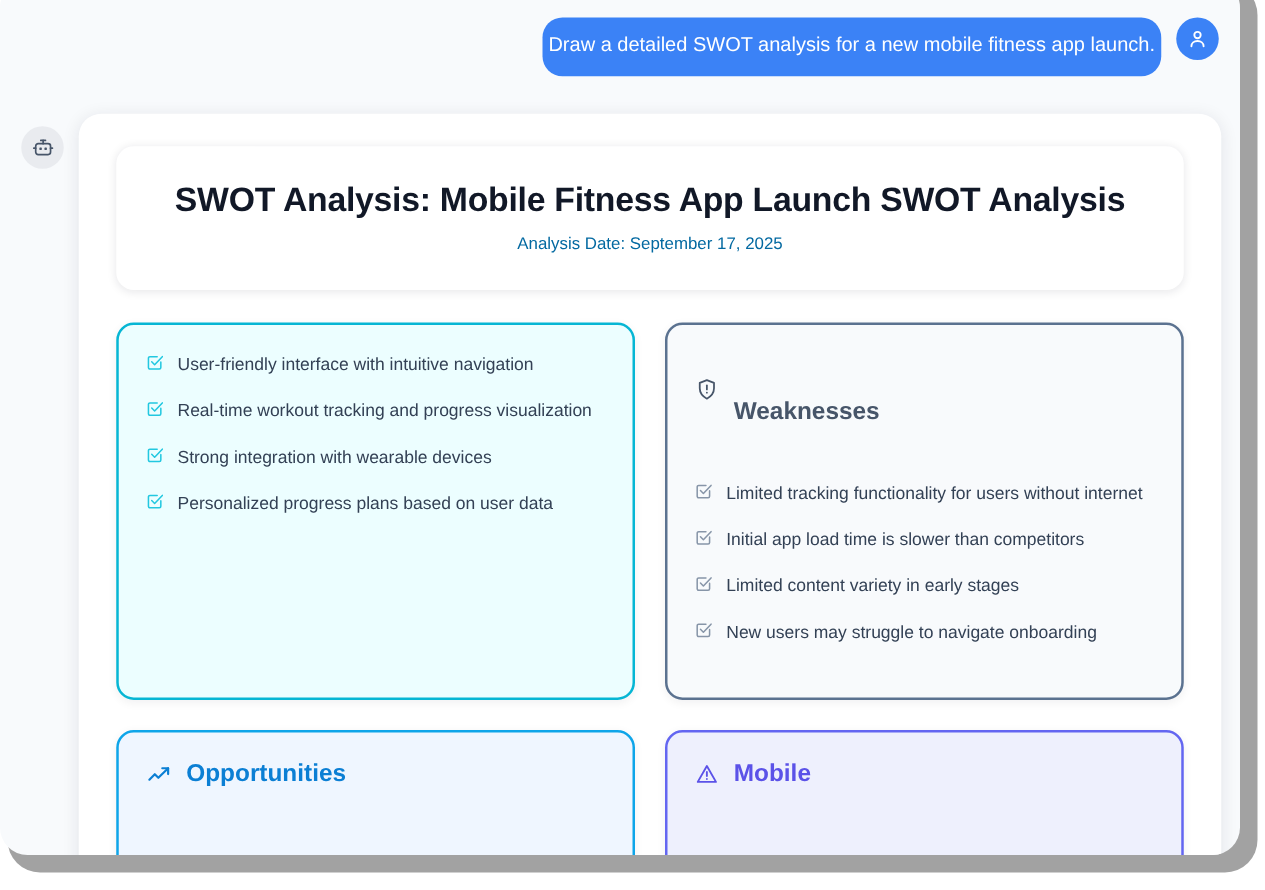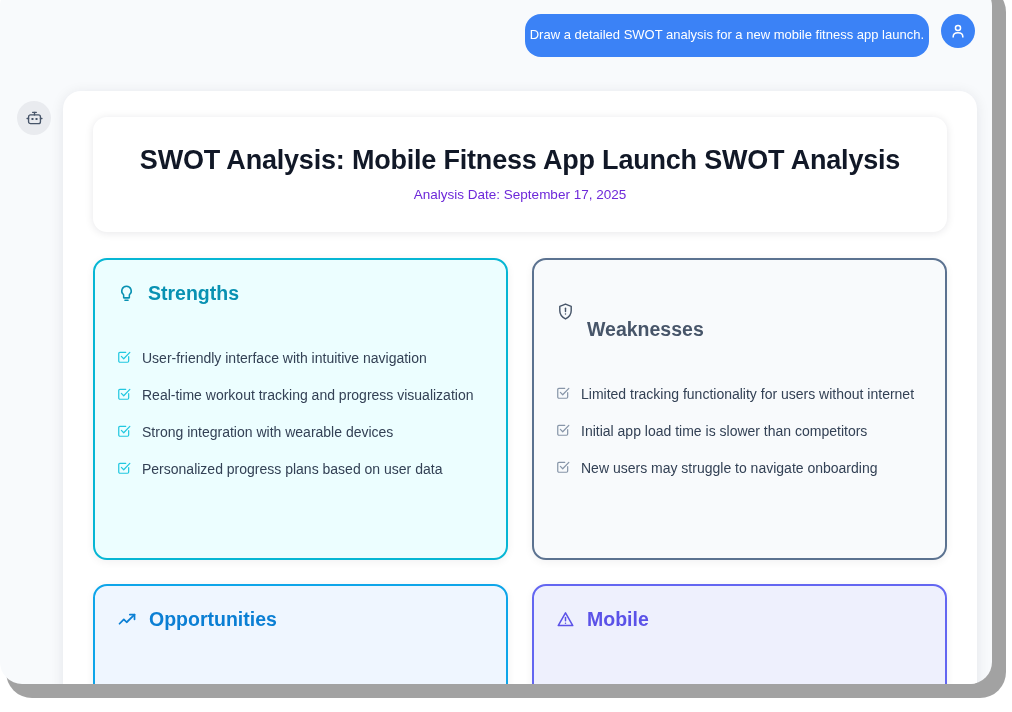--- a/index.html
+++ b/index.html
@@ -52,21 +52,21 @@
     display: flex; align-items: center; justify-content: center;
     flex: 0 0 auto;
   }
   #user-avatar { background: #3b82f6; }
 
   #user-bubble {
     background: #3b82f6;
     color: #ffffff;
     border-radius: 16px;
     padding: 13px 5px;
-    font-size: 13px;
+    font-size: 16px;
     line-height: 1.3;
     max-width: 520px;
     white-space: nowrap;
   }
 
   
   #assistant-row {
     position: absolute;
     left: 17px; top: 107px;
     width: 960px;
@@ -101,21 +101,21 @@
   }
   #report-title {
     font-size: 27px;
     font-weight: bold;
     color: #111827;
     letter-spacing: -0.2px;
   }
   #report-subtitle {
     margin-top: 11px;
     font-size: 13.5px;
-    color: #6d28d9;
+    color: #0369a1;
   }
 
   
   #swot-grid {
     display: grid;
     grid-template-columns: 1fr 1fr;
     gap: 24px;
   }
 
   .swot-card {
@@ -194,30 +194,20 @@
     <div id="assistant-card">
 
       <div id="title-panel">
         <div id="report-title">SWOT Analysis: Mobile Fitness App Launch SWOT Analysis</div>
         <div id="report-subtitle">Analysis Date: September 17, 2025</div>
       </div>
 
       <div id="swot-grid">
 
         <div class="swot-card c-strengths">
-          <div class="card-head">
-            <span class="ico">
-              <svg width="19" height="19" viewBox="0 0 24 24" fill="none" stroke="#0891b2" stroke-width="1.9" stroke-linecap="round" stroke-linejoin="round">
-                <path d="M9 17.5h6"></path>
-                <path d="M10 20.5h4"></path>
-                <path d="M12 2.8a6 6 0 0 0-3.6 10.8v3.9h7.2v-3.9A6 6 0 0 0 12 2.8z"></path>
-              </svg>
-            </span>
-            <span class="card-title">Strengths</span>
-          </div>
           <ul class="item-list">
             <li>
               <span class="chk">
                 <svg width="14" height="14" viewBox="0 0 24 24" fill="none" stroke="#22c8e0" stroke-width="2.1" stroke-linecap="round" stroke-linejoin="round">
                   <path d="M20 11.5V19a2 2 0 0 1-2 2H5a2 2 0 0 1-2-2V6a2 2 0 0 1 2-2h10"></path>
                   <path d="M7.5 11l4 4L22 4"></path>
                 </svg>
               </span>
               <span>User-friendly interface with intuitive navigation</span>
             </li>
@@ -273,20 +263,29 @@
               <span>Limited tracking functionality for users without internet</span>
             </li>
             <li>
               <span class="chk">
                 <svg width="14" height="14" viewBox="0 0 24 24" fill="none" stroke="#8795a8" stroke-width="2.1" stroke-linecap="round" stroke-linejoin="round">
                   <path d="M20 11.5V19a2 2 0 0 1-2 2H5a2 2 0 0 1-2-2V6a2 2 0 0 1 2-2h10"></path>
                   <path d="M7.5 11l4 4L22 4"></path>
                 </svg>
               </span>
               <span>Initial app load time is slower than competitors</span>
+            </li>
+            <li>
+              <span class="chk">
+                <svg width="14" height="14" viewBox="0 0 24 24" fill="none" stroke="#8795a8" stroke-width="2.1" stroke-linecap="round" stroke-linejoin="round">
+                  <path d="M20 11.5V19a2 2 0 0 1-2 2H5a2 2 0 0 1-2-2V6a2 2 0 0 1 2-2h10"></path>
+                  <path d="M7.5 11l4 4L22 4"></path>
+                </svg>
+              </span>
+              <span>Limited content variety in early stages</span>
             </li>
             <li>
               <span class="chk">
                 <svg width="14" height="14" viewBox="0 0 24 24" fill="none" stroke="#8795a8" stroke-width="2.1" stroke-linecap="round" stroke-linejoin="round">
                   <path d="M20 11.5V19a2 2 0 0 1-2 2H5a2 2 0 0 1-2-2V6a2 2 0 0 1 2-2h10"></path>
                   <path d="M7.5 11l4 4L22 4"></path>
                 </svg>
               </span>
               <span>New users may struggle to navigate onboarding</span>
             </li>

